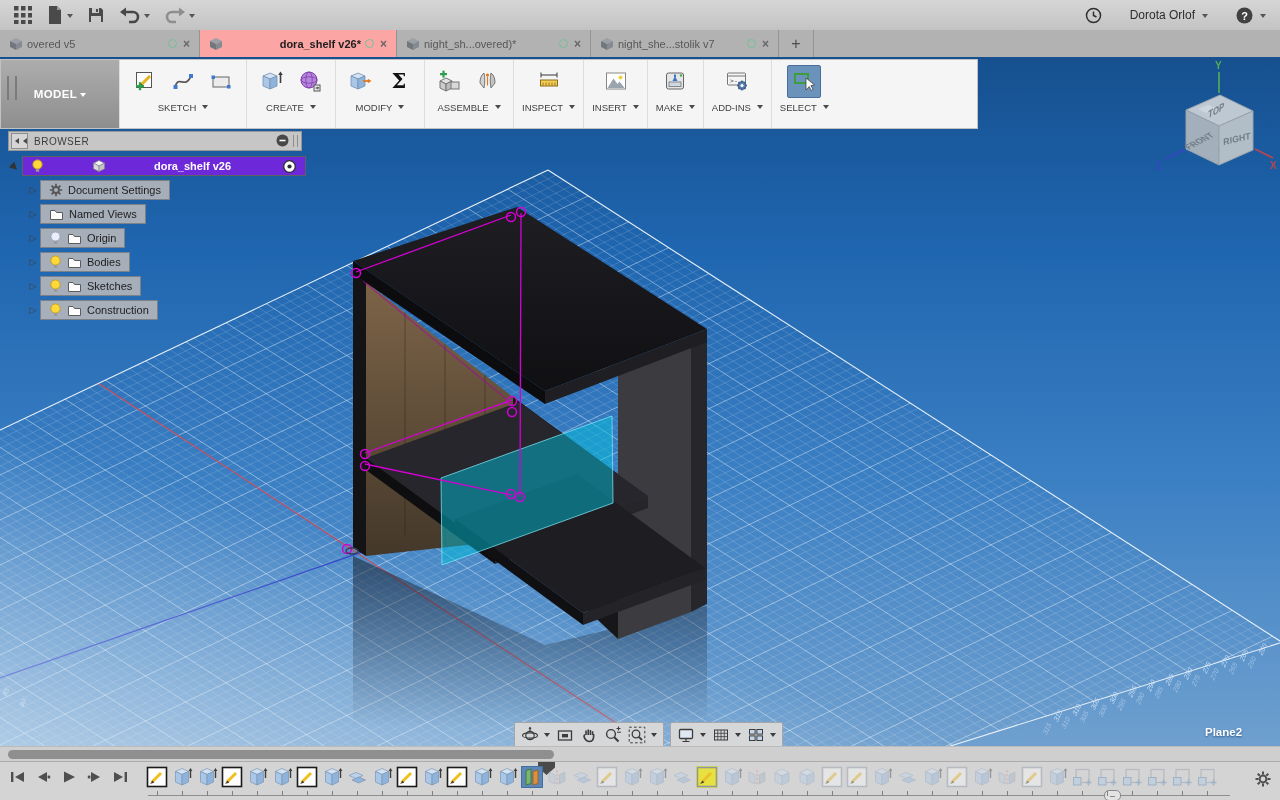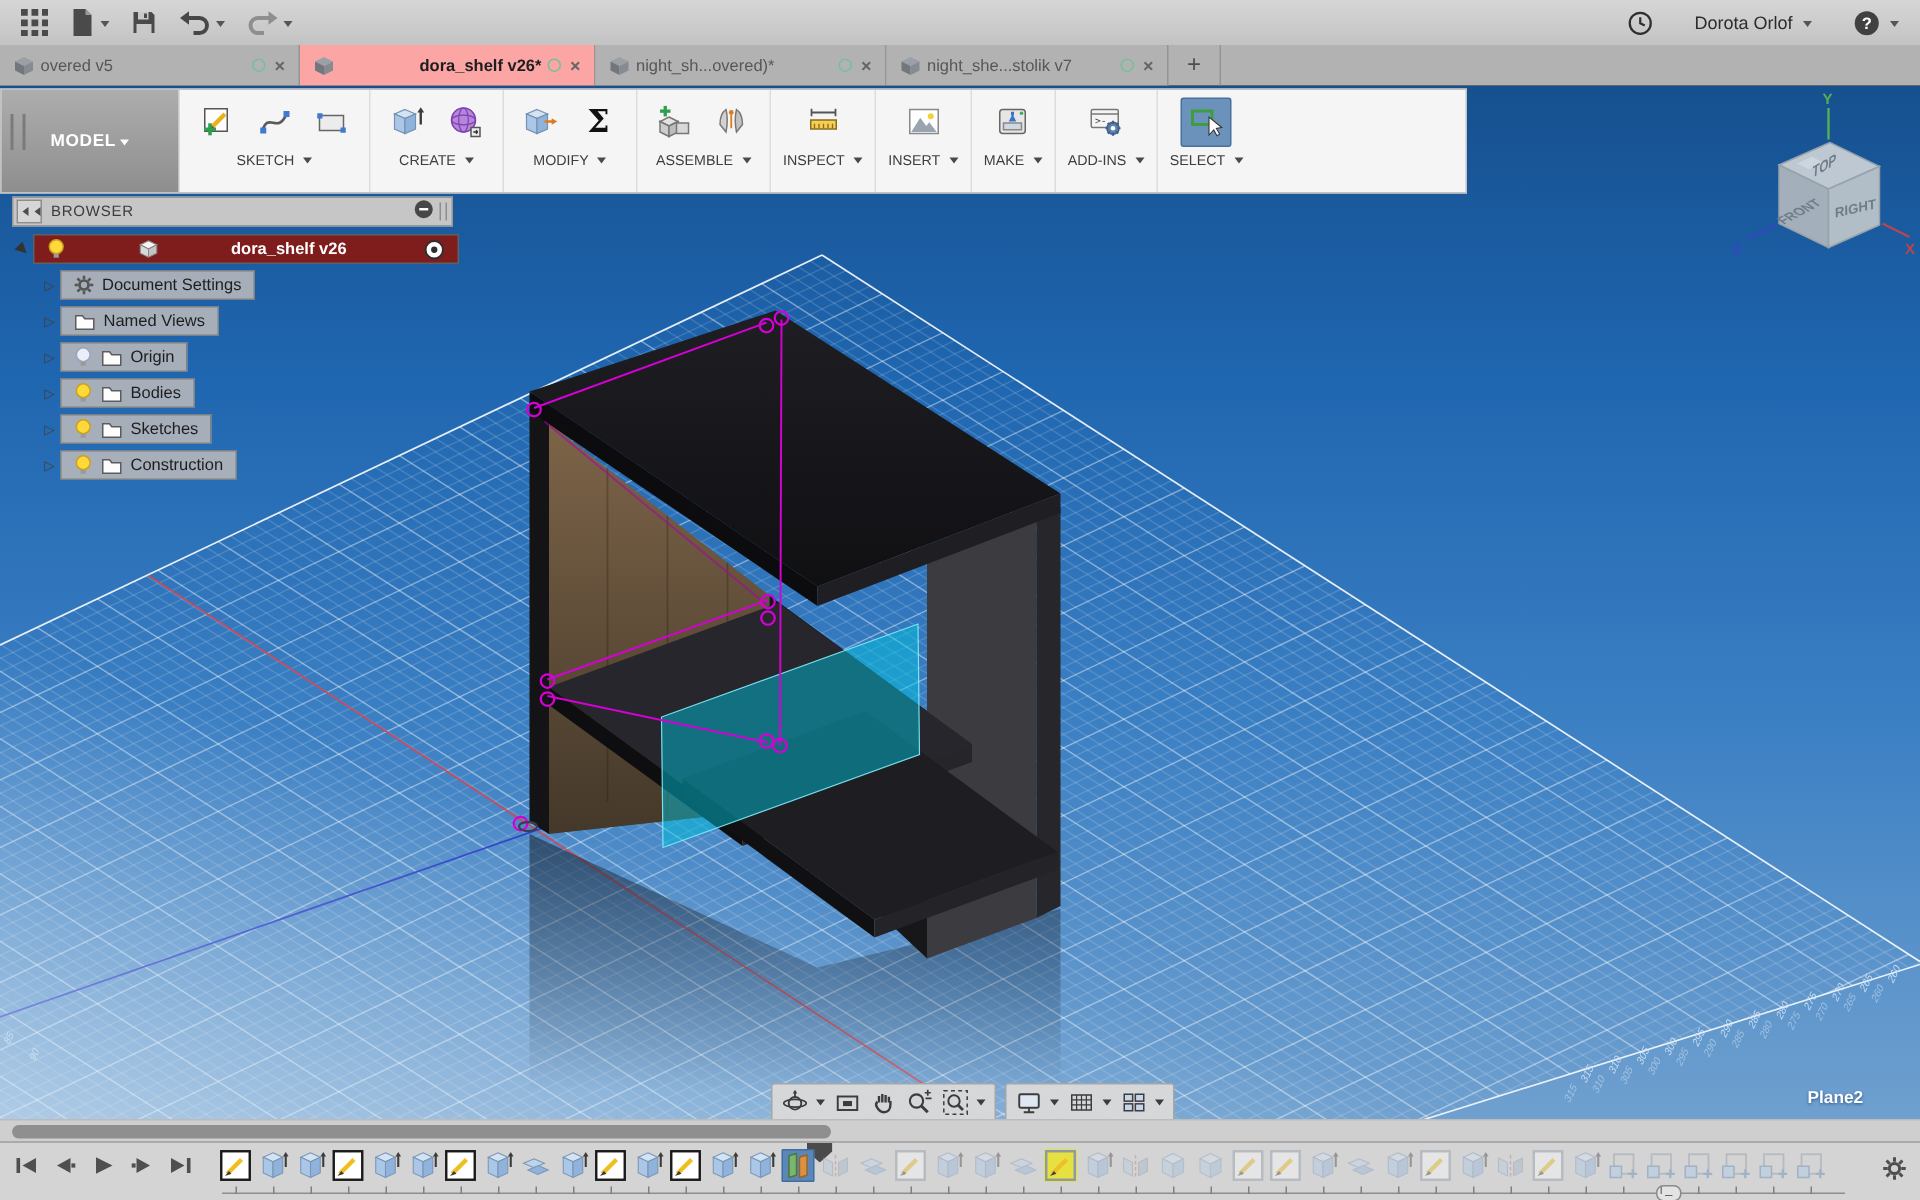--- a/index.html
+++ b/index.html
@@ -51,21 +51,21 @@
     align-items:center;justify-content:center;margin:0 6px 0 2px;gap:1px;}
   .ltr{width:0;height:0;border:3px solid transparent;border-right:4px solid #4c4c4c;}
   .bhplus{margin-left:auto;display:flex;align-items:center;gap:4px;margin-right:3px;}
   .grip2{width:3px;height:12px;border-left:1px solid #8d8d8d;border-right:1px solid #8d8d8d;}
   .brow{display:flex;align-items:center;height:18px;margin-top:6px;}
   .bcaret{font-size:9px;color:#3f3f3f;width:14px;text-align:center;flex:none;}
   .bcaret.rootc{transform:rotate(45deg);font-size:10px;color:#333;}
   .pill{display:flex;align-items:center;gap:5px;padding:0 8px;height:18px;
     background:rgba(176,180,186,.93);border:1px solid rgba(116,120,126,.85);
     font-size:11px;color:#1e1e1e;white-space:nowrap;}
-  .pill.root{background:#7f1d1d;color:#fff;font-weight:bold;border-color:#5e6064;gap:48px;}
+  .pill.root{background:#6d28d9;color:#fff;font-weight:bold;border-color:#5e6064;gap:48px;}
   
   .comments{position:absolute;left:16px;top:665px;width:286px;height:20px;background:#c9c9c9;
     border:1px solid #949494;display:flex;align-items:center;font-size:10px;color:#3c3c3c;
     letter-spacing:.4px;padding-left:15px;box-sizing:border-box;}
   .comments .bhplus{margin-right:4px;}
   
   .navbar{position:absolute;left:514px;top:665px;display:flex;gap:6px;}
   .navbox{display:flex;align-items:center;background:rgba(216,216,216,.96);border:1px solid #a6a6a6;
     border-radius:2px;height:24px;padding:0 3px;}
   .nbtn{display:flex;align-items:center;justify-content:center;padding:0 3px;gap:2px;}

